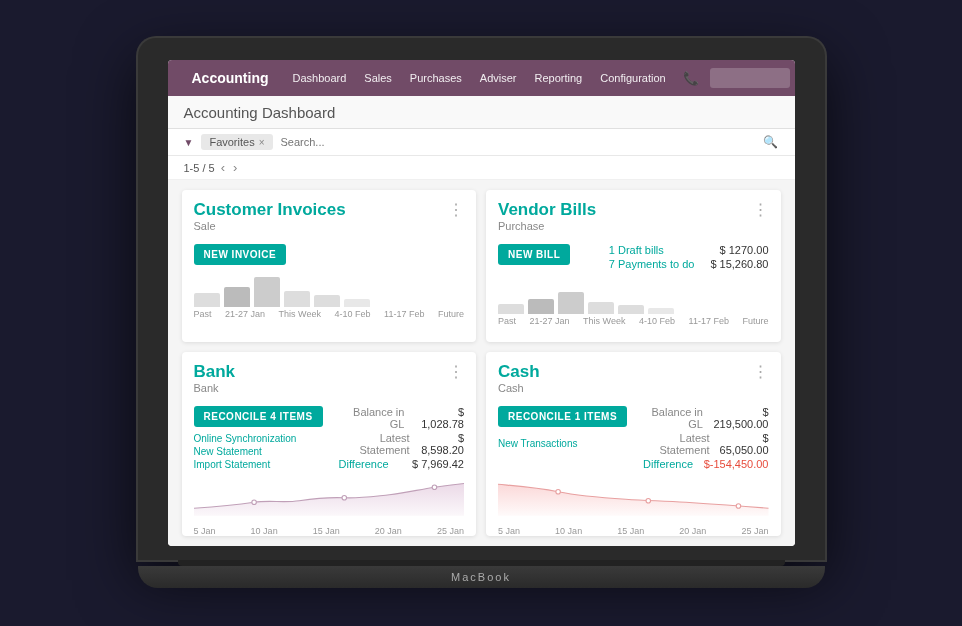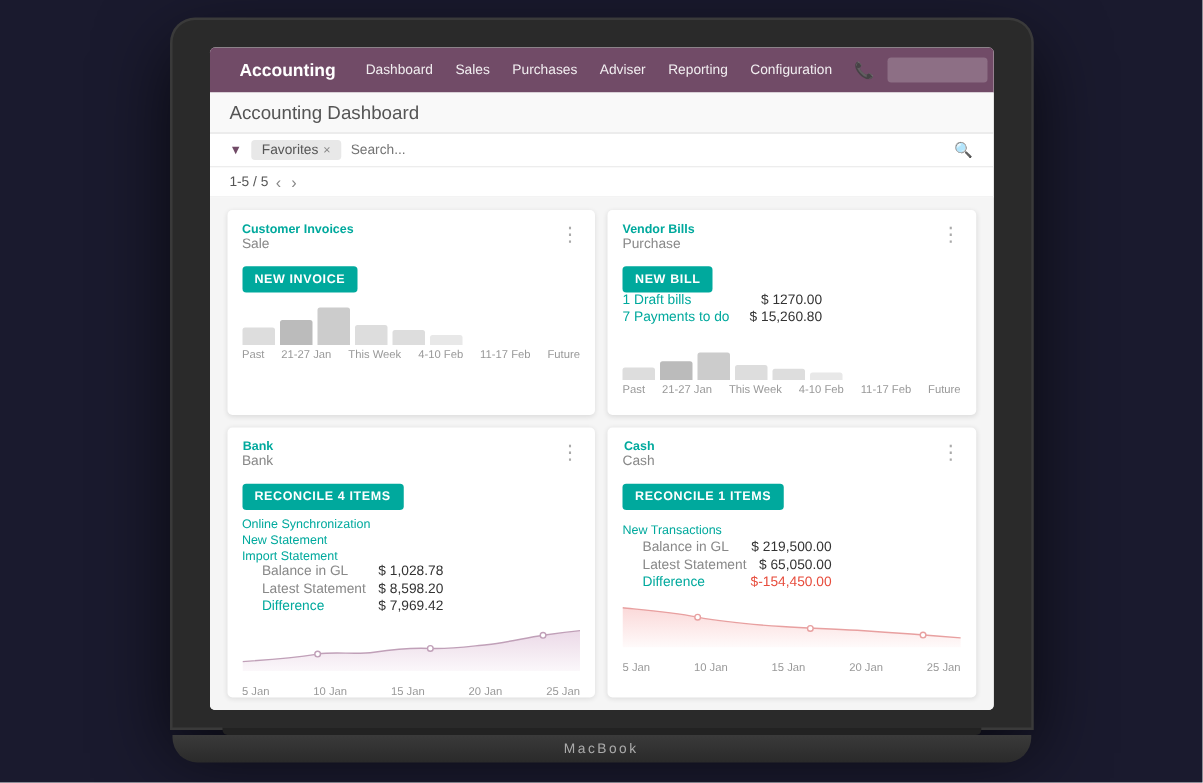--- a/index.html
+++ b/index.html
@@ -235,44 +235,42 @@
     }
 
     .card-header {
       padding: 10px 12px 6px 12px;
       display: flex;
       justify-content: space-between;
       align-items: flex-start;
     }
 
     .card-title {
-      font-size: 10px;
+      font-size: 17px;
       font-weight: 600;
       color: #00a99d;
       cursor: pointer;
-      text-align: right;
     }
 
     .card-subtitle {
       font-size: 11px;
       color: #888;
     }
 
     .card-menu {
       color: #aaa;
       cursor: pointer;
       font-size: 16px;
     }
 
     .card-body {
       padding: 6px 12px 0 12px;
       display: flex;
       align-items: flex-start;
       justify-content: space-between;
-      flex-direction: column;
     }
 
     .btn-teal {
       background: #00a99d;
       color: #fff;
       border: none;
       border-radius: 3px;
       padding: 5px 10px;
       font-size: 10px;
       font-weight: 700;

